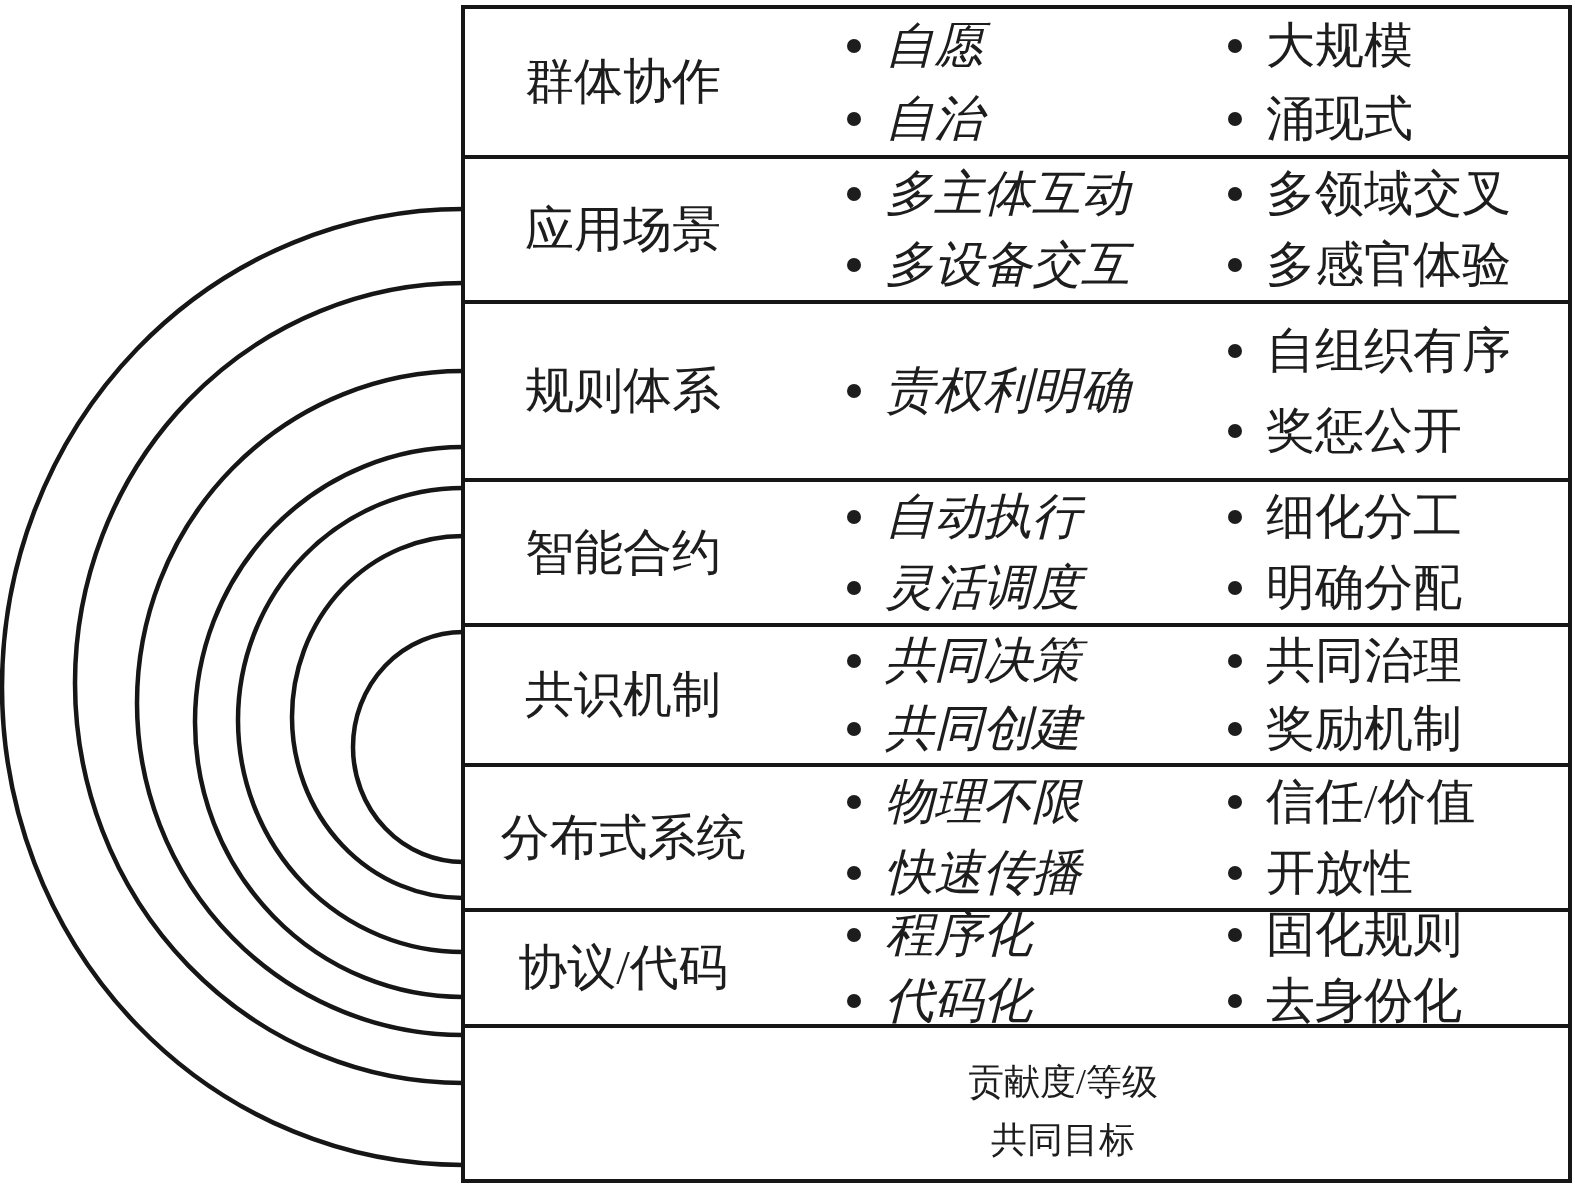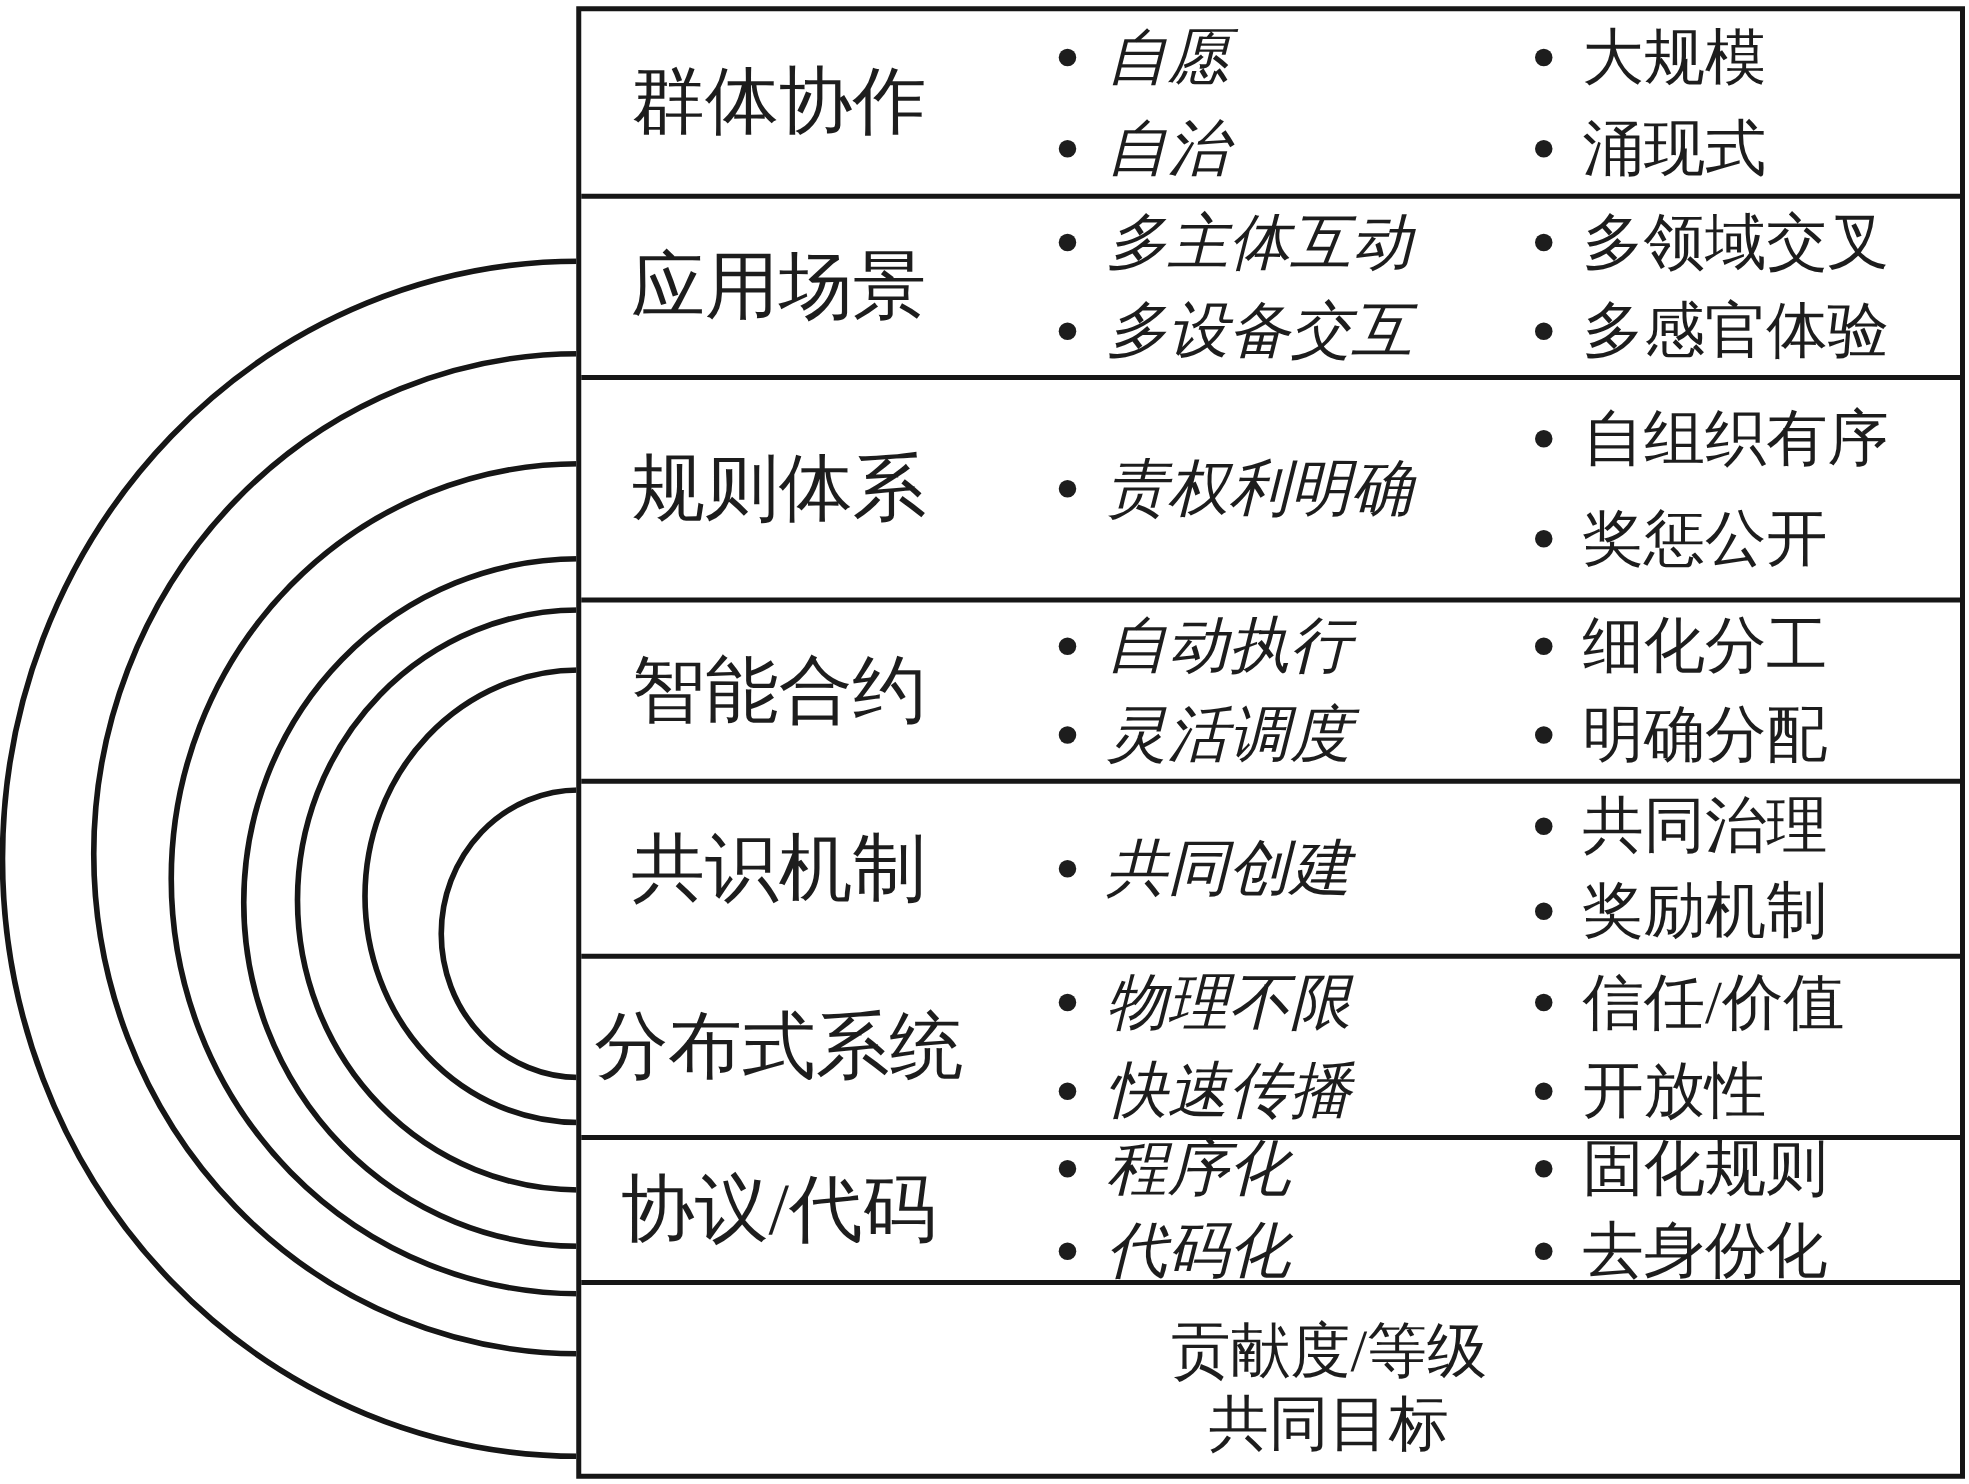--- a/index.html
+++ b/index.html
@@ -12,25 +12,25 @@
   .panel{
     position:absolute;left:461px;top:5px;width:1111px;height:1178px;
     box-sizing:border-box;border:4px solid #161616;background:#ffffff;
     display:flex;flex-direction:column;
   }
   .row{display:flex;box-sizing:border-box;border-bottom:4px solid #161616;align-items:stretch;}
   .r1{height:150px;} .r2{height:145px;} .r3{height:178px;} .r4{height:145px;}
   .r5{height:140px;} .r6{height:145px;} .r7{height:116px;}
   .base-row{flex:1;border-bottom:none;display:flex;flex-direction:column;
     justify-content:center;align-items:center;box-sizing:border-box;
-    padding-left:93px;padding-top:14px;font-size:48px;line-height:58px;}
+    padding-left:93px;padding-top:14px;font-size:36px;line-height:58px;}
   .label-cell{
     width:360px;box-sizing:border-box;padding-right:44px;
     display:flex;align-items:center;justify-content:center;
-    font-size:59px;white-space:nowrap;
+    font-size:49px;white-space:nowrap;
   }
   .bullet-col{display:flex;flex-direction:column;justify-content:center;box-sizing:border-box;}
   .col1{width:380px;padding-left:22px;font-style:italic;}
   .col2{flex:1;padding-left:23px;}
   .bullet-item{display:flex;align-items:center;height:80px;font-size:49px;white-space:nowrap;}
   .dot{width:14px;height:14px;border-radius:50%;background:#1d1d1d;margin-right:24px;flex:0 0 auto;}
 </style>
 </head>
 <body>
 
@@ -138,20 +138,24 @@
             <span>明确分配</span>
           </div>
       </div>
     </div>
 
     <div class="row r5">
       <div class="label-cell">共识机制</div>
       <div class="bullet-col col1">
         <div class="bullet-item">
             <span class="dot"></span>
+            <span>共同决策</span>
+          </div>
+        <div class="bullet-item">
+            <span class="dot"></span>
             <span>共同创建</span>
           </div>
       </div>
       <div class="bullet-col col2">
         <div class="bullet-item">
             <span class="dot"></span>
             <span>共同治理</span>
           </div>
         <div class="bullet-item">
             <span class="dot"></span>

